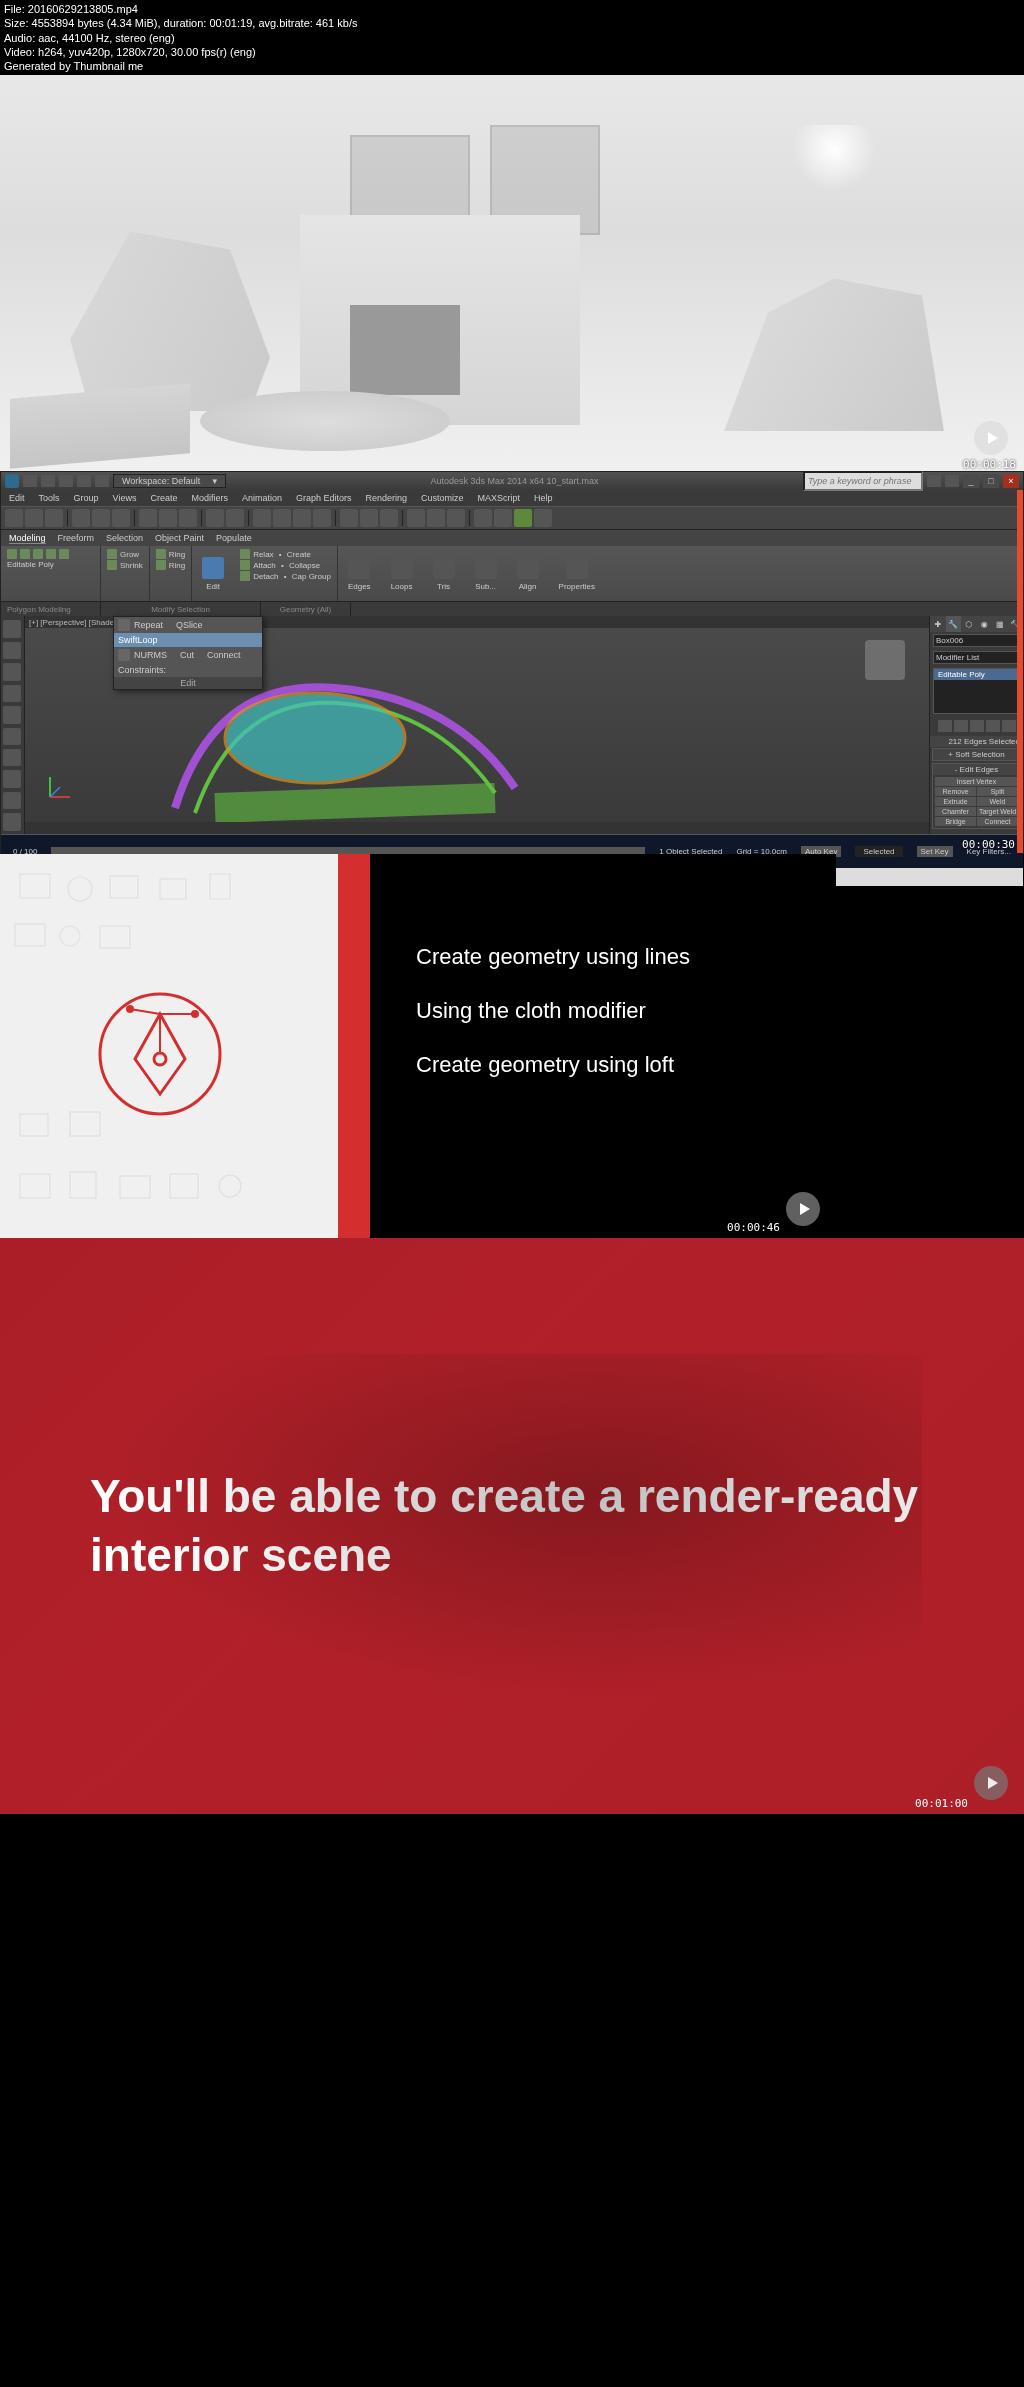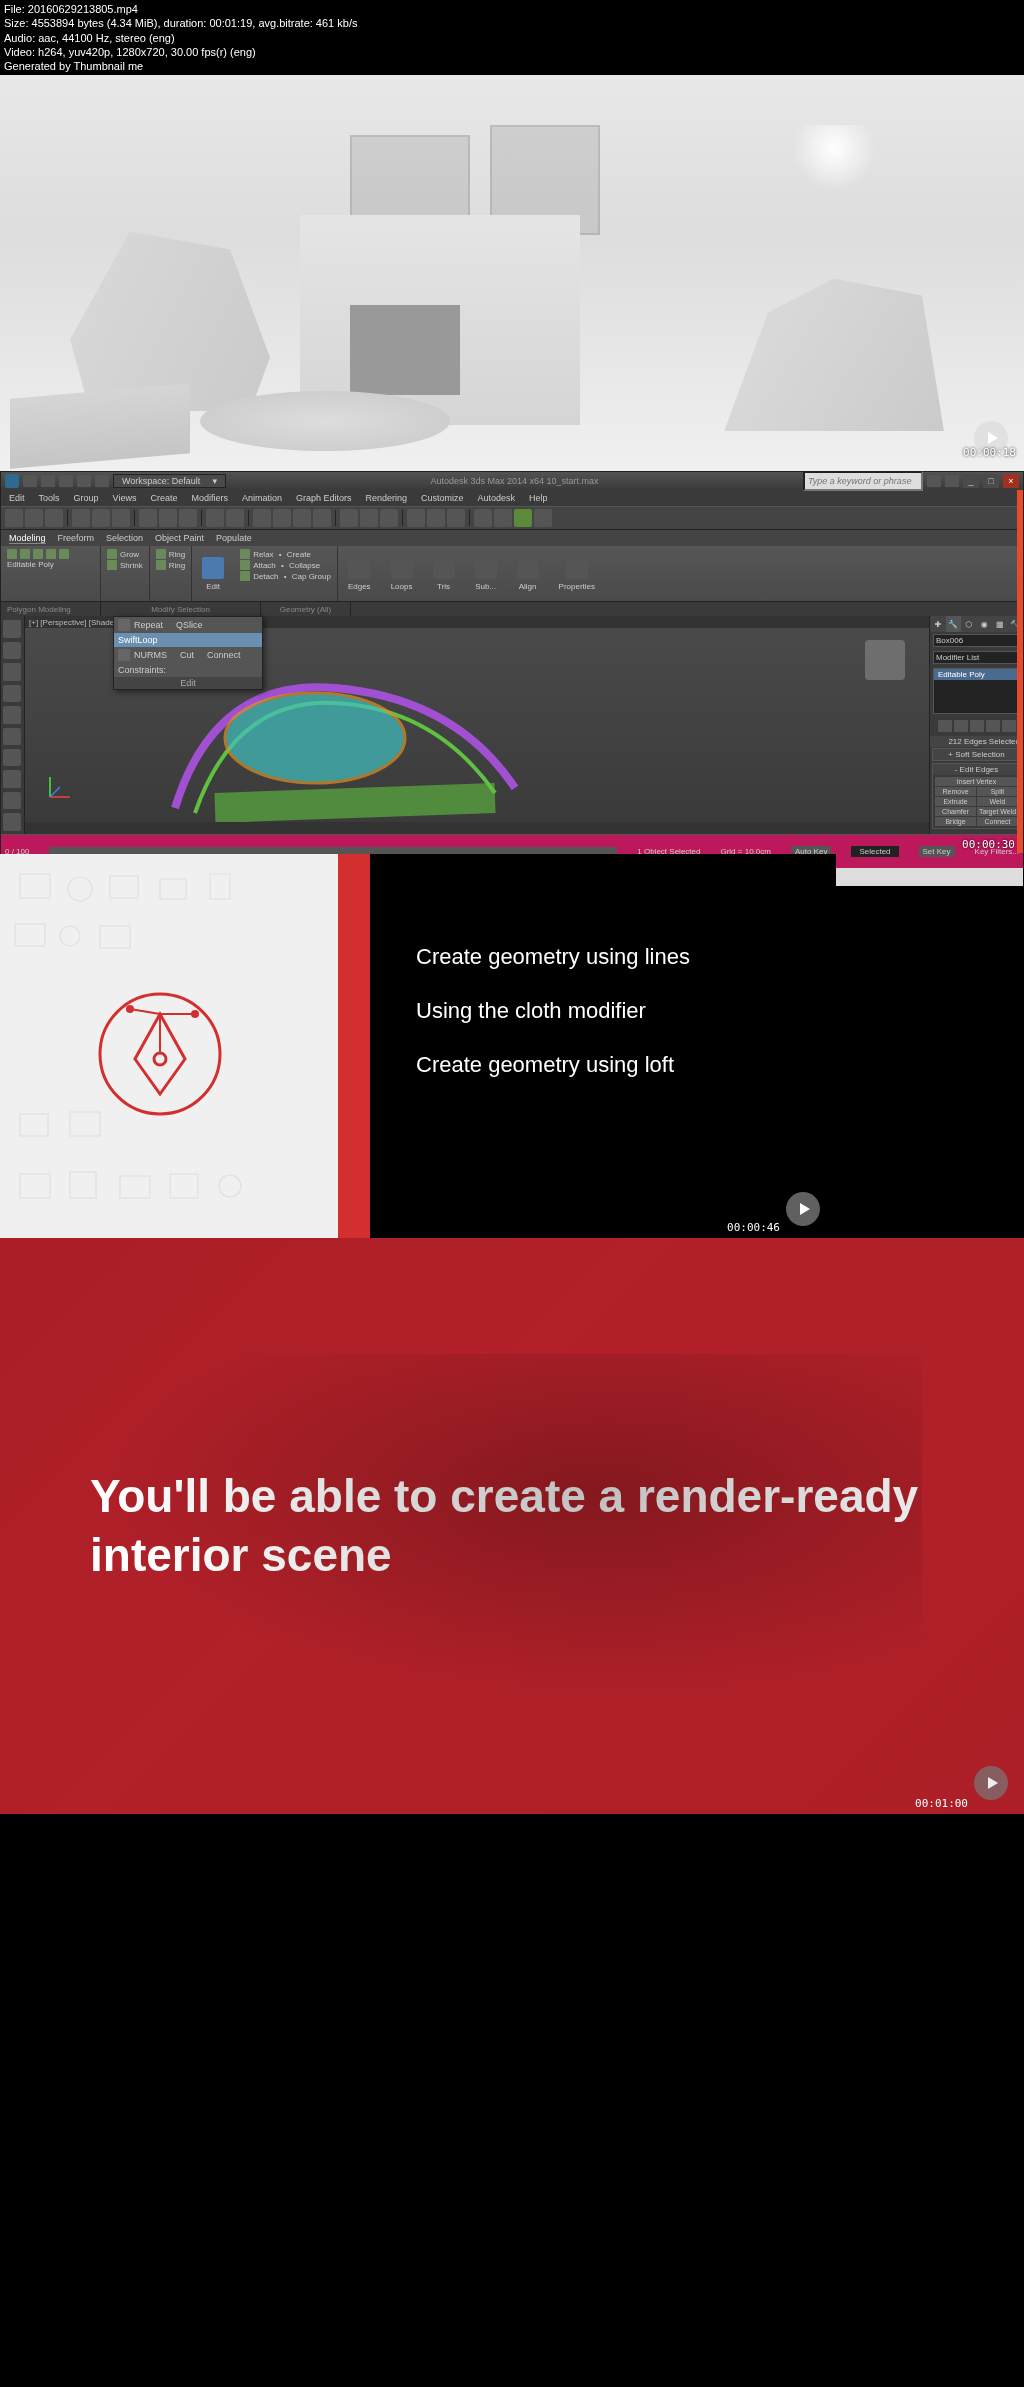--- a/index.html
+++ b/index.html
@@ -3,21 +3,21 @@
 <meta charset="utf-8">
 <style>
 * { margin: 0; padding: 0; box-sizing: border-box; }
 body { width: 1024px; font-family: Arial, sans-serif; background: #000; }
 
 
 .metadata { background: #000; color: #fff; padding: 2px 4px; font-size: 11px; line-height: 1.3; font-family: Verdana, sans-serif; }
 
 
 .render-scene { width: 1024px; height: 396px; background: linear-gradient(180deg, #e8e8e8 0%, #ddd 40%, #f0f0f0 100%); position: relative; overflow: hidden; }
-.timestamp-overlay { position: absolute; bottom: 12px; right: 8px; color: #fff; font-size: 11px; font-family: monospace; text-shadow: 0 0 3px #000; }
+.timestamp-overlay { position: absolute; bottom: 0; right: 8px; color: #fff; font-size: 11px; font-family: monospace; text-shadow: 0 0 3px #000; }
 .play-badge { position: absolute; bottom: 16px; right: 16px; width: 34px; height: 34px; background: rgba(220,220,220,0.7); border-radius: 50%; display: flex; align-items: center; justify-content: center; }
 .play-badge::after { content: ''; border-left: 10px solid #fff; border-top: 6px solid transparent; border-bottom: 6px solid transparent; margin-left: 3px; }
 
 
 .fireplace { position: absolute; left: 300px; top: 140px; width: 280px; height: 210px; background: linear-gradient(#e5e5e5,#d5d5d5); }
 .fireplace-inner { position: absolute; left: 50px; top: 90px; width: 110px; height: 90px; background: #999; }
 .frame { position: absolute; background: rgba(50,50,50,0.12); border: 2px solid rgba(80,80,80,0.15); }
 .frame.f1 { left: 350px; top: 60px; width: 120px; height: 90px; }
 .frame.f2 { left: 490px; top: 50px; width: 110px; height: 110px; }
 .lamp { position: absolute; right: 150px; top: 50px; width: 80px; height: 80px; background: radial-gradient(circle at 50% 30%, #fff, transparent 60%); }
@@ -86,21 +86,21 @@
 .cmd-controls { display: flex; justify-content: center; gap: 2px; padding: 4px; }
 .cmd-controls div { width: 14px; height: 12px; background: #555; }
 .cmd-status { background: #444; text-align: right; padding: 1px 3px; color: #ccc; font-size: 8px; }
 .rollout { border: 1px solid #555; margin: 1px 2px; }
 .rollout-header { background: #444; padding: 1px 3px; display: flex; justify-content: center; }
 .rollout-body { padding: 2px; display: flex; flex-wrap: wrap; gap: 1px; }
 .rollout-body div { flex: 1 1 40%; background: #555; text-align: center; padding: 1px; font-size: 7px; }
 
 .red-stripe { position: absolute; right: 0; top: 18px; bottom: 0; width: 6px; background: #e84a2e; }
 
-.timeline { height: 34px; background: #be185d; border-top: 1px solid #555; display: flex; align-items: center; padding: 0 4px; font-size: 8px; gap: 20px; }
+.timeline { height: 34px; background: #0f172a; border-top: 1px solid #555; display: flex; align-items: center; padding: 0 12px; font-size: 8px; gap: 14px; }
 .status-bar { height: 18px; background: #ddd; color: #222; display: flex; align-items: center; font-size: 9px; padding: 0 4px; }
 
 
 .course-slide { width: 836px; height: 384px; display: flex; position: relative; }
 .slide-left { width: 338px; background: #f0f0f0; position: relative; overflow: hidden; }
 .pattern { position: absolute; inset: 0; opacity: 0.15; }
 .pen-icon { position: absolute; left: 90px; top: 130px; width: 140px; height: 140px; }
 .red-bar { width: 32px; background: #d32f2f; }
 .slide-right { flex: 1; background: #000; color: #fff; padding: 90px 0 0 46px; }
 .slide-right p { font-size: 22px; margin-bottom: 28px; font-weight: 300; }
@@ -169,21 +169,21 @@
     <span>Edit</span>
     <span>Tools</span>
     <span>Group</span>
     <span>Views</span>
     <span>Create</span>
     <span>Modifiers</span>
     <span>Animation</span>
     <span>Graph Editors</span>
     <span>Rendering</span>
     <span>Customize</span>
-    <span>Autodesk</span>
+    <span>MAXScript</span>
     <span>Help</span>
   </div>
 
   <div class="max-toolbar">
     <div class="tb-btn"></div>
     <div class="tb-btn"></div>
     <div class="tb-btn"></div>
     <div class="tb-sep"></div>
     <div class="tb-btn"></div>
     <div class="tb-btn"></div>

